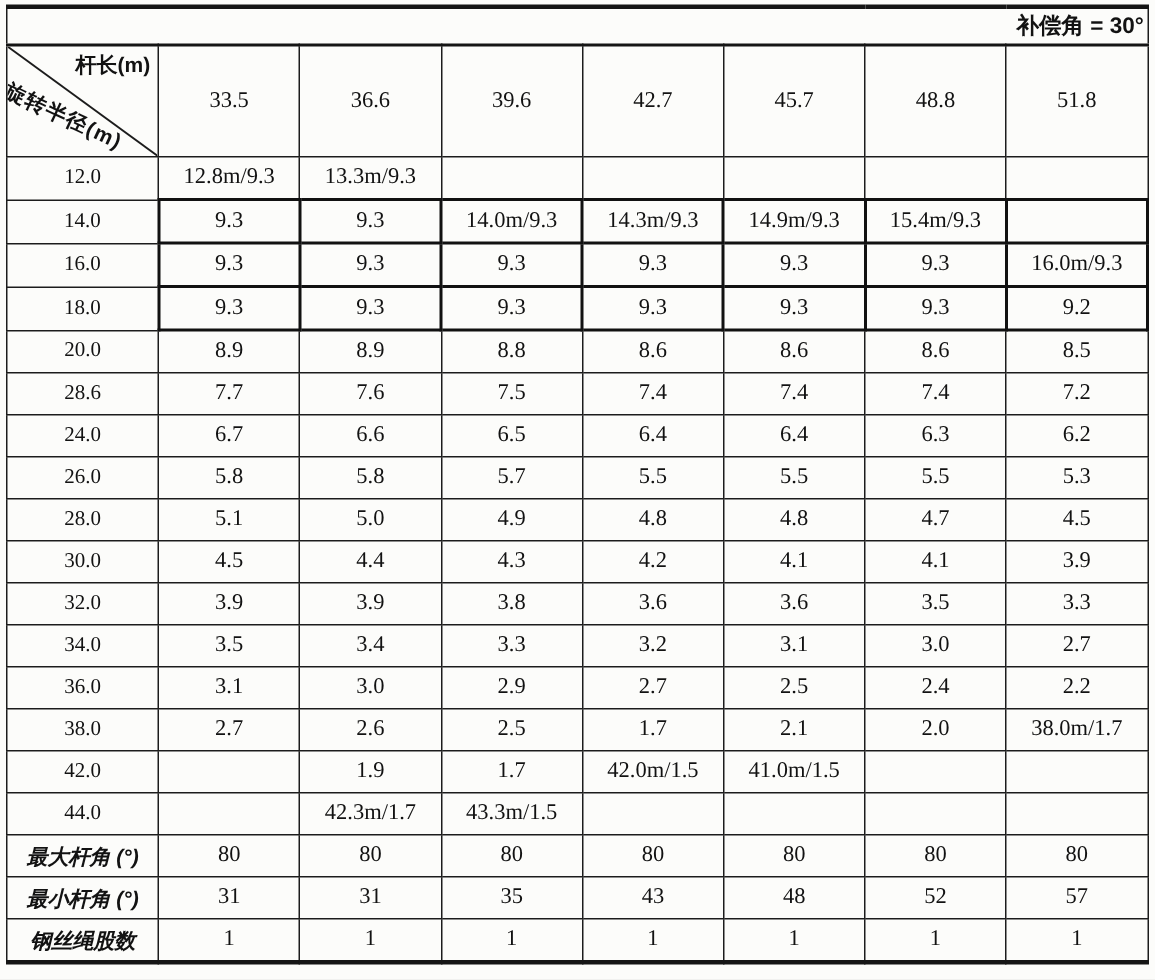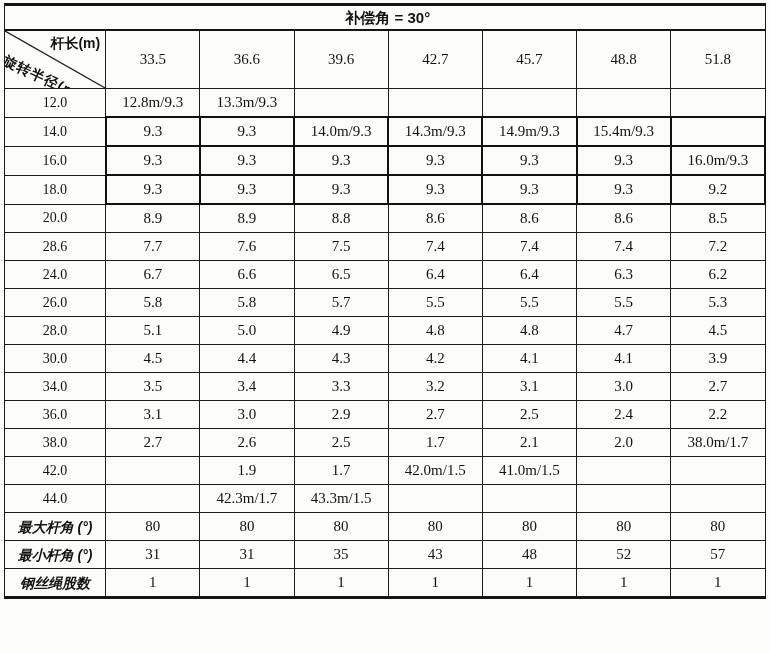--- a/index.html
+++ b/index.html
@@ -22,26 +22,26 @@
               border-left:1px solid #151515;border-right:1px solid #151515;}
   td{
     border:1px solid #1c1c1c;
     text-align:center;vertical-align:middle;
     font-size:15px;line-height:1;
     height:27px;padding:0 2px;
     white-space:nowrap;overflow:hidden;
   }
   tr.title-row td{
     border-bottom:2px solid #151515;
-    text-align:center;padding-left:8px;
+    text-align:right;padding-left:8px;
     font-family:"Liberation Sans", sans-serif;
     font-weight:bold;font-size:15px;height:23px;
   }
   tr.header-row td{height:57px;font-size:15px;}
-  td.corner{position:relative;padding:0;}
+  td.corner{position:relative;padding:8px;}
   td.corner svg{position:absolute;left:0;top:0;width:100%;height:100%;}
   td.corner .top-label{
     position:absolute;top:5px;right:5px;
     font-family:"Liberation Sans", sans-serif;font-weight:bold;font-size:14px;
   }
   td.corner .diag-label{
     position:absolute;left:2px;top:22px;
     font-family:"Liberation Sans", sans-serif;font-weight:bold;font-size:14px;
     transform:rotate(25deg);transform-origin:left top;
     letter-spacing:1px;
@@ -185,20 +185,30 @@
           <td class="rlabel">30.0</td>
           <td class="val">4.5</td>
           <td class="val">4.4</td>
           <td class="val">4.3</td>
           <td class="val">4.2</td>
           <td class="val">4.1</td>
           <td class="val">4.1</td>
           <td class="val">3.9</td>
         </tr>
         <tr>
+          <td class="rlabel">32.0</td>
+          <td class="val">3.9</td>
+          <td class="val">3.9</td>
+          <td class="val">3.8</td>
+          <td class="val">3.6</td>
+          <td class="val">3.6</td>
+          <td class="val">3.5</td>
+          <td class="val">3.3</td>
+        </tr>
+        <tr>
           <td class="rlabel">34.0</td>
           <td class="val">3.5</td>
           <td class="val">3.4</td>
           <td class="val">3.3</td>
           <td class="val">3.2</td>
           <td class="val">3.1</td>
           <td class="val">3.0</td>
           <td class="val">2.7</td>
         </tr>
         <tr>

